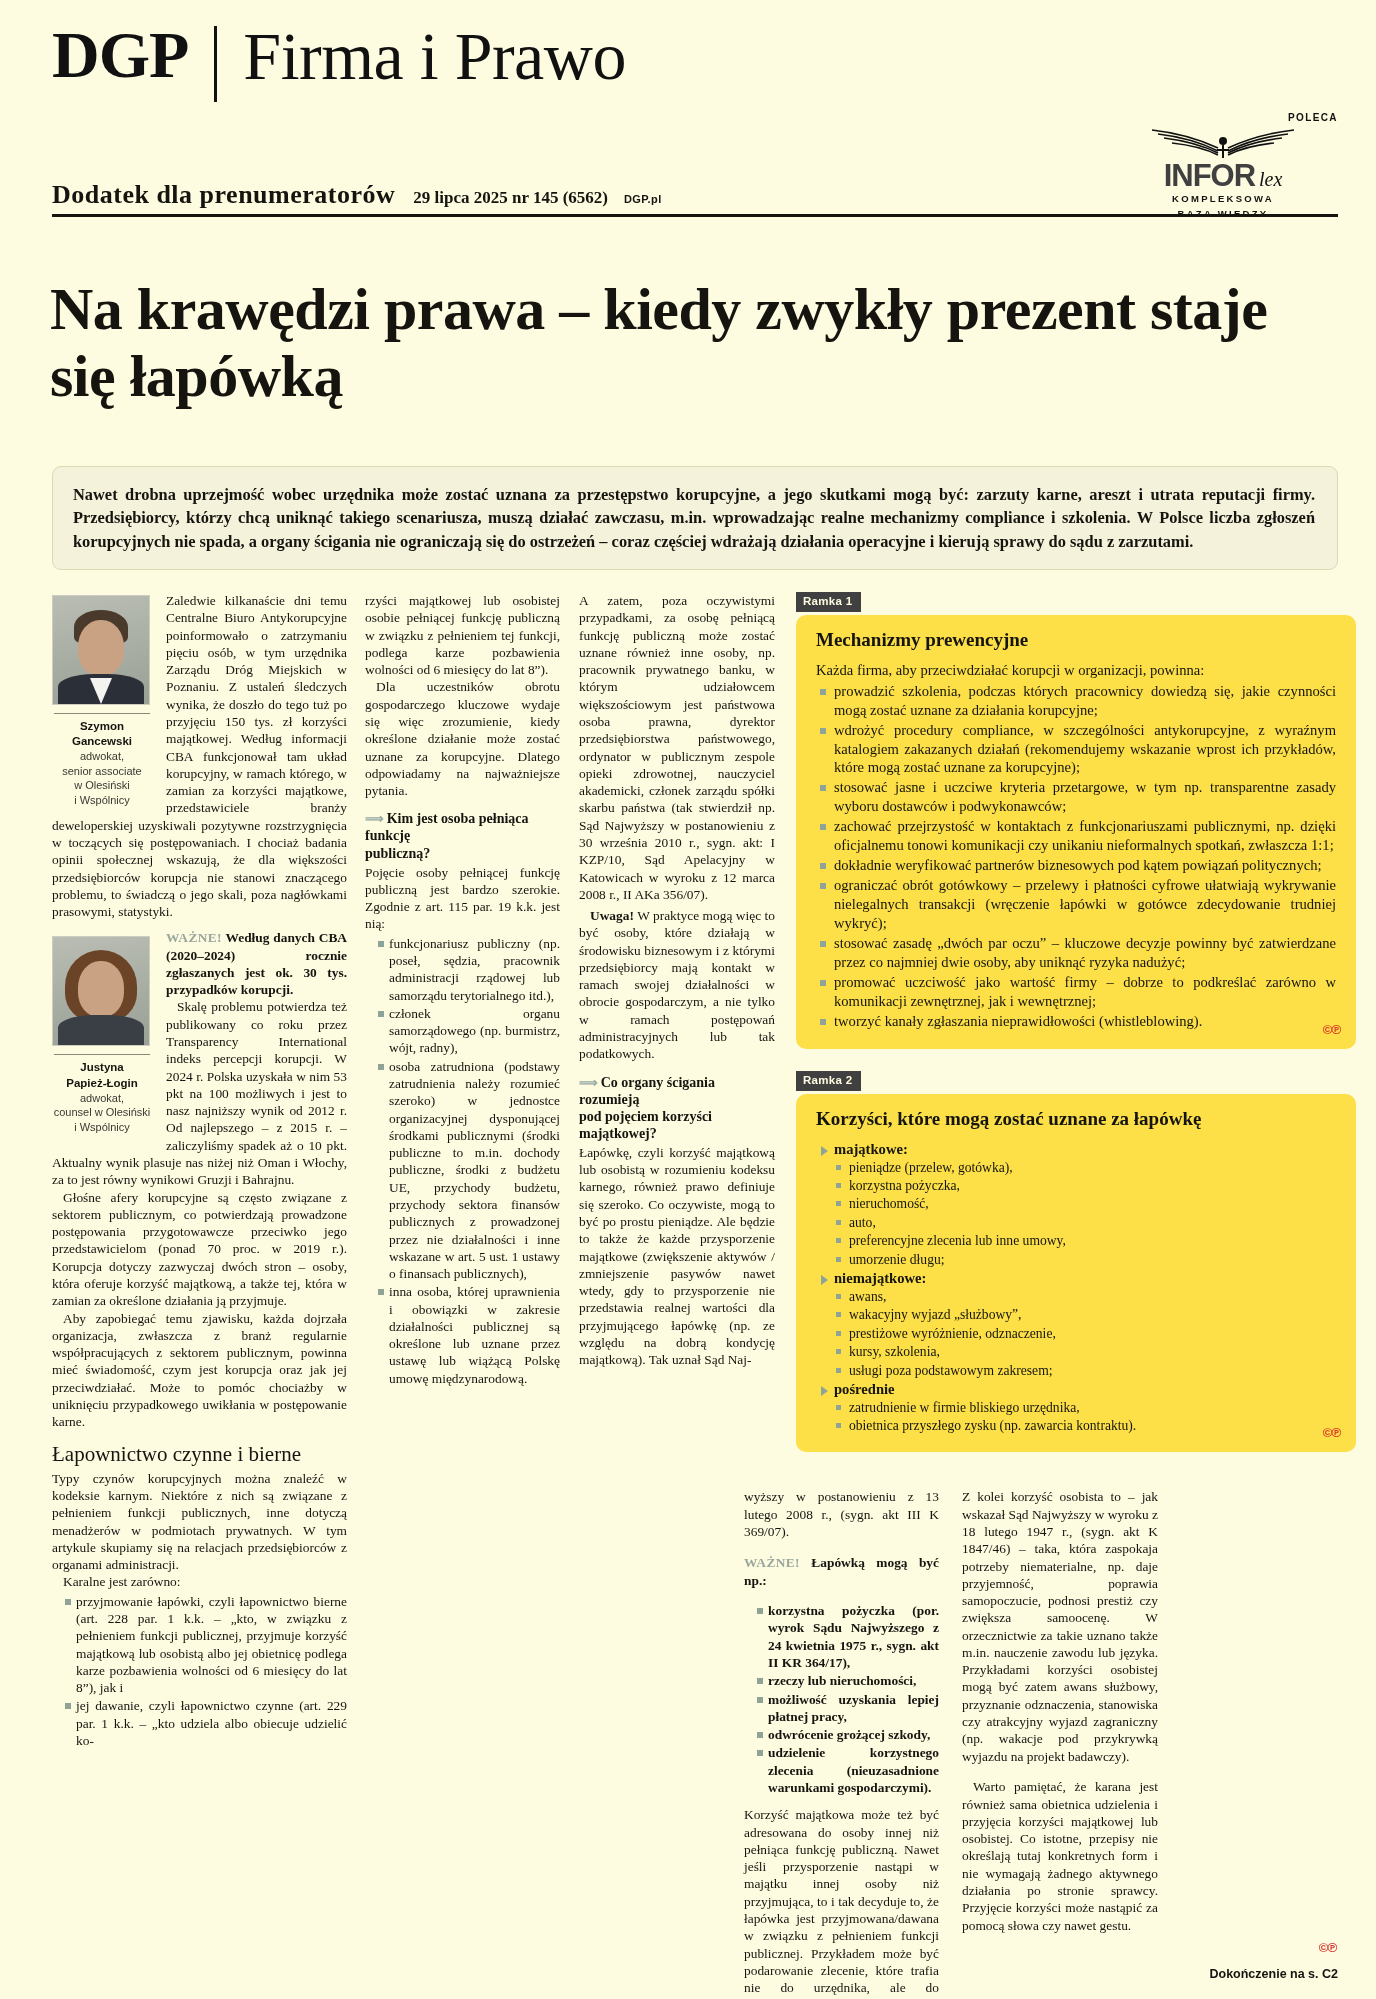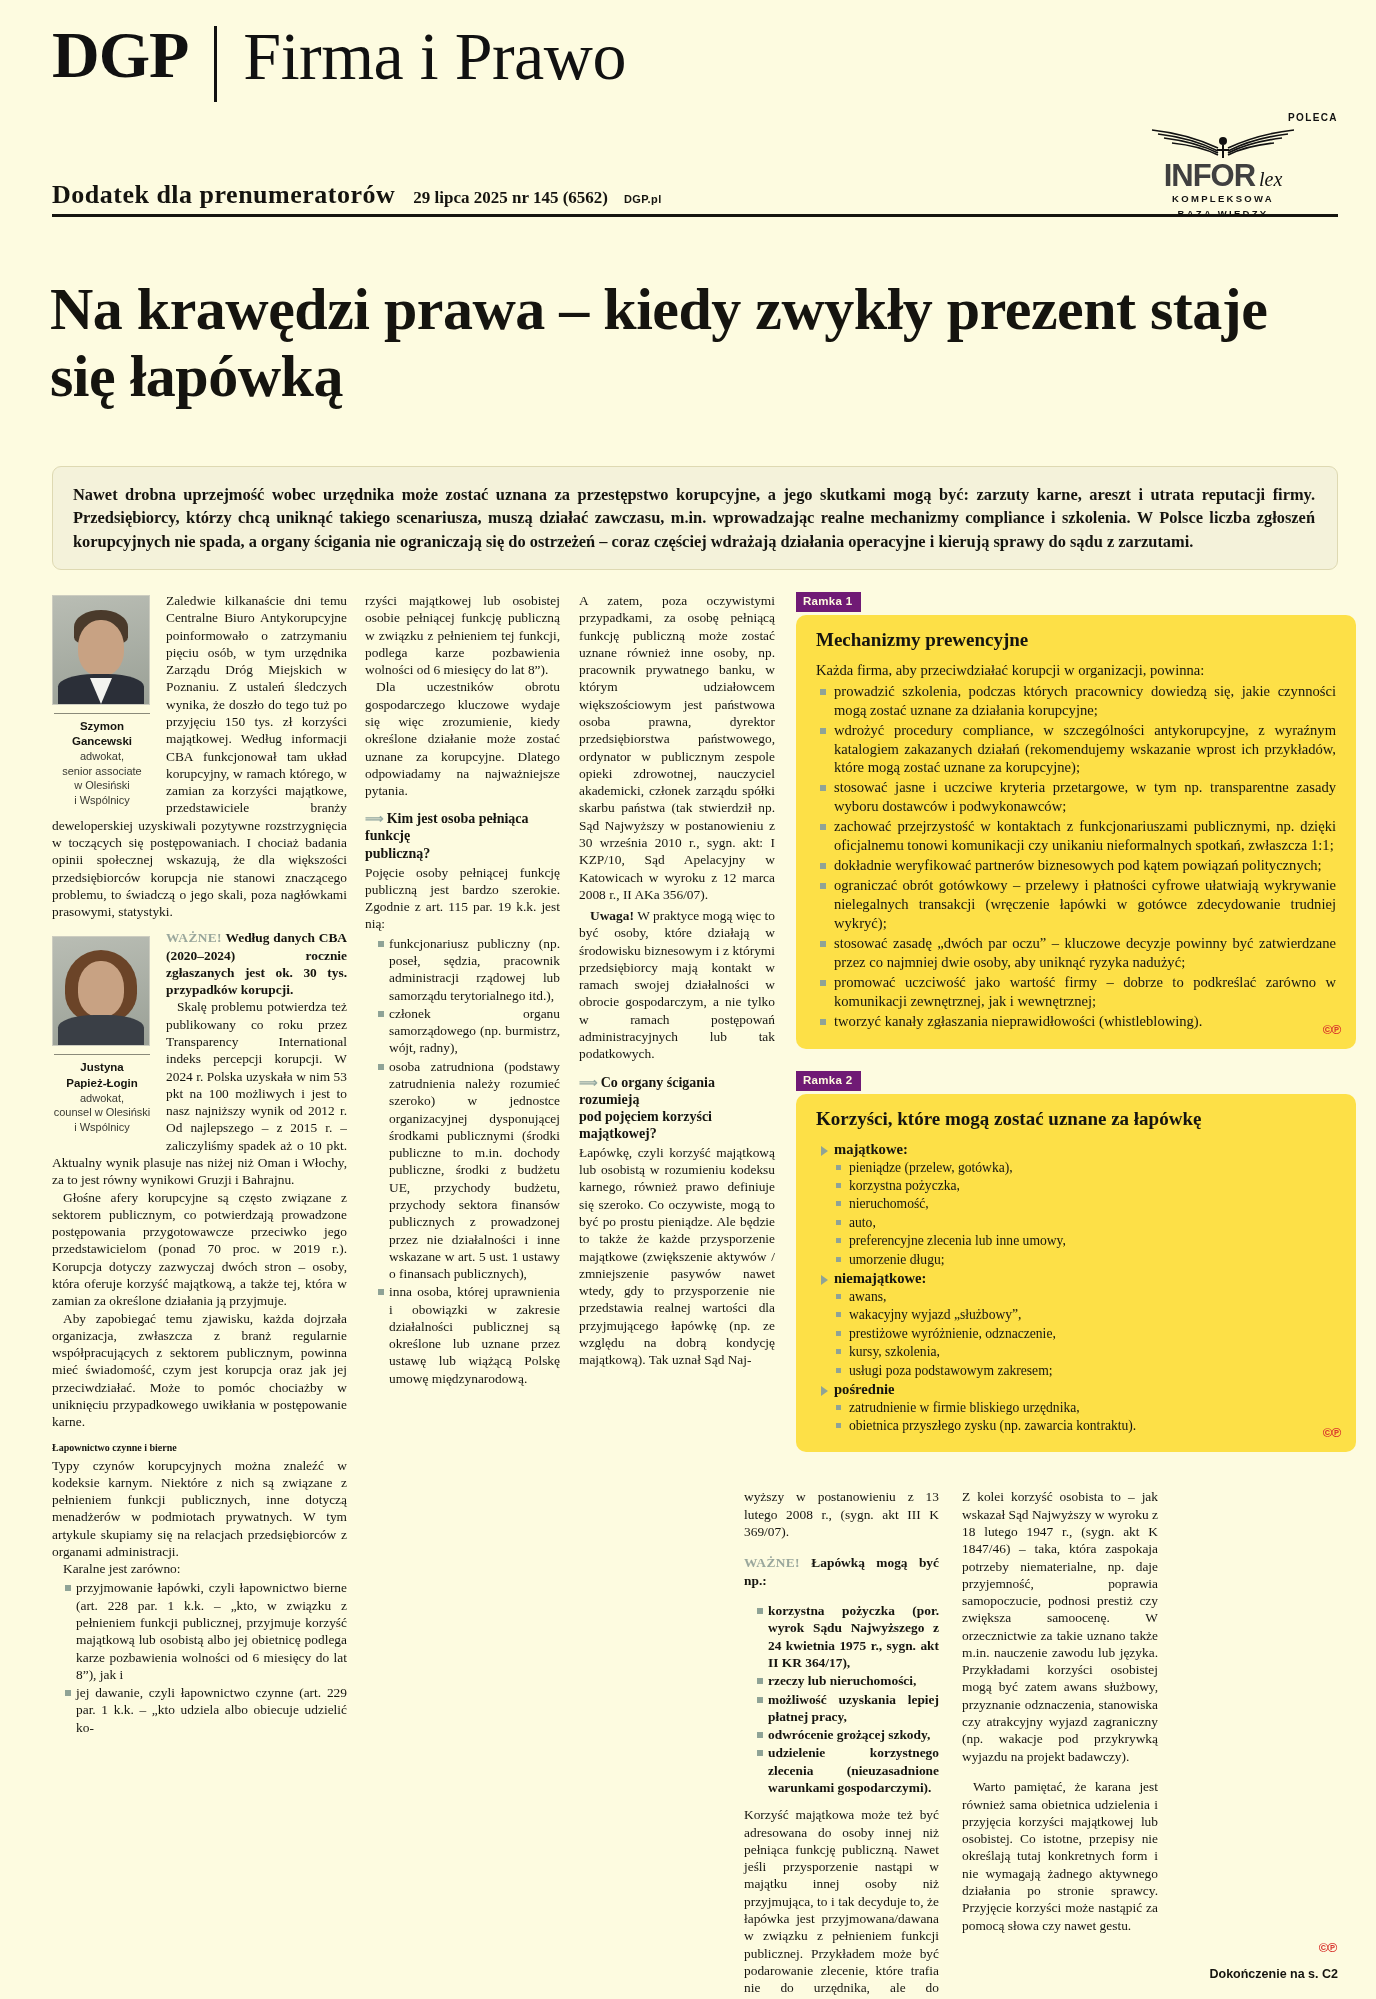--- a/index.html
+++ b/index.html
@@ -250,22 +250,22 @@
   }
   .author-role {
     font-family: "Liberation Sans", sans-serif;
     font-size: 11px;
     line-height: 1.32;
     color: #3a3a33;
   }
 
   h3.subhead {
     font-family: "Liberation Serif", serif;
-    font-weight: bold;
-    font-size: 10px;
+    font-weight: normal;
+    font-size: 21px;
     margin: 11px 0 3px 0;
     line-height: 1.2;
     text-align: left;
   }
   .q-head {
     font-family: "Liberation Serif", serif;
     font-weight: bold;
     font-size: 14px;
     margin: 11px 0 2px 0;
     line-height: 1.22;
@@ -306,21 +306,21 @@
     position: absolute;
     left: 0; top: 6px;
     width: 6px; height: 6px;
     background: #8fa396;
   }
   ul.sq.bold > li { font-weight: bold; }
 
   
   .ramka-tag {
     display: inline-block;
-    background: #701a75;
+    background: #404040;
     color: #fdfbe0;
     font-family: "Liberation Sans", sans-serif;
     font-weight: bold;
     font-size: 11.5px;
     letter-spacing: 0.3px;
     padding: 2px 9px 3px 7px;
     margin-bottom: 3px;
   }
   .ramka {
     background: #fde047;

